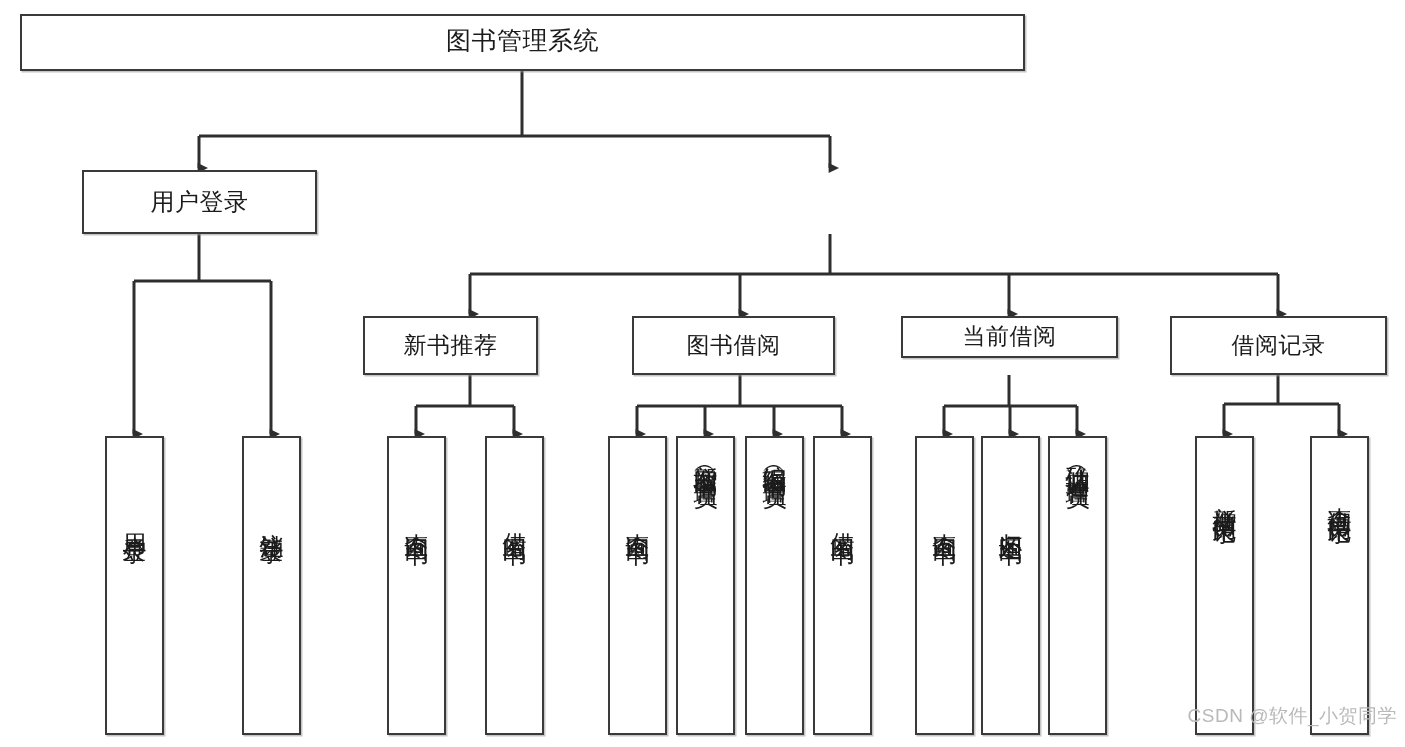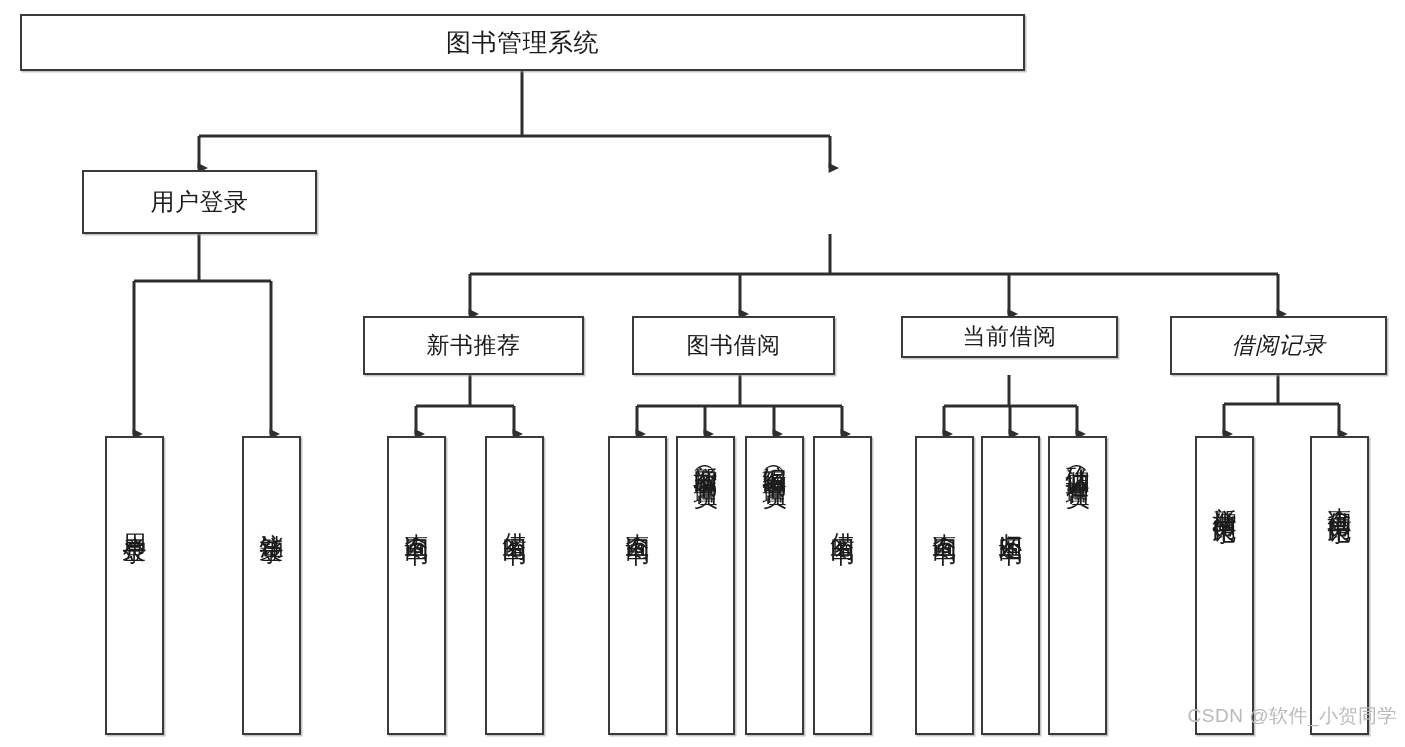--- a/index.html
+++ b/index.html
@@ -35,21 +35,21 @@
     justify-content: center;
     box-shadow: 1.5px 1.5px 0 rgba(150,150,150,0.55);
   }
   .node .label {
     color: #1b1b1b;
     text-align: center;
     line-height: 1.18;
     letter-spacing: 0.5px;
     white-space: nowrap;
   }
-  .node.root .label { font-size: 25px; }
+  .node.root .label { font-size: 25px; font-family: Liberation Mono, monospace; }
   .node.lvl2 .label { font-size: 24px; }
   .node.lvl3 .label { font-size: 23px; }
   .node.leaf {
     border-width: 2.5px;
     align-items: flex-start;
     justify-content: center;
     padding-top: 8px;
   }
   .node.leaf .label {
     font-size: 24px;
@@ -133,33 +133,33 @@
 
   <div class="node root" style="left:20px; top:14px; width:1005px; height:57px;">
     <span class="label">图书管理系统</span>
   </div>
 
   <div class="node lvl2" style="left:82px; top:170px; width:235px; height:64px;">
     <span class="label">用户登录</span>
   </div>
 
 
-  <div class="node lvl3" style="left:363px; top:316px; width:221px; height:59px;">
+  <div class="node lvl3" style="left:363px; top:316px; width:175px; height:59px;">
     <span class="label">新书推荐</span>
   </div>
 
   <div class="node lvl3" style="left:632px; top:316px; width:203px; height:59px;">
     <span class="label">图书借阅</span>
   </div>
 
   <div class="node lvl3" style="left:901px; top:316px; width:217px; height:42px;">
     <span class="label">当前借阅</span>
   </div>
 
-  <div class="node lvl3" style="left:1170px; top:316px; width:217px; height:59px;font-style:italic;">
+  <div class="node lvl3" style="left:1170px; top:316px; width:217px; height:59px;">
     <span class="label">借阅记录</span>
   </div>
 
   <div class="node leaf mid" style="left:105px; top:436px; width:59px; height:299px;">
     <span class="label">用户登录</span>
   </div>
 
   <div class="node leaf mid" style="left:242px; top:436px; width:59px; height:299px;">
     <span class="label">注销登录</span>
   </div>

